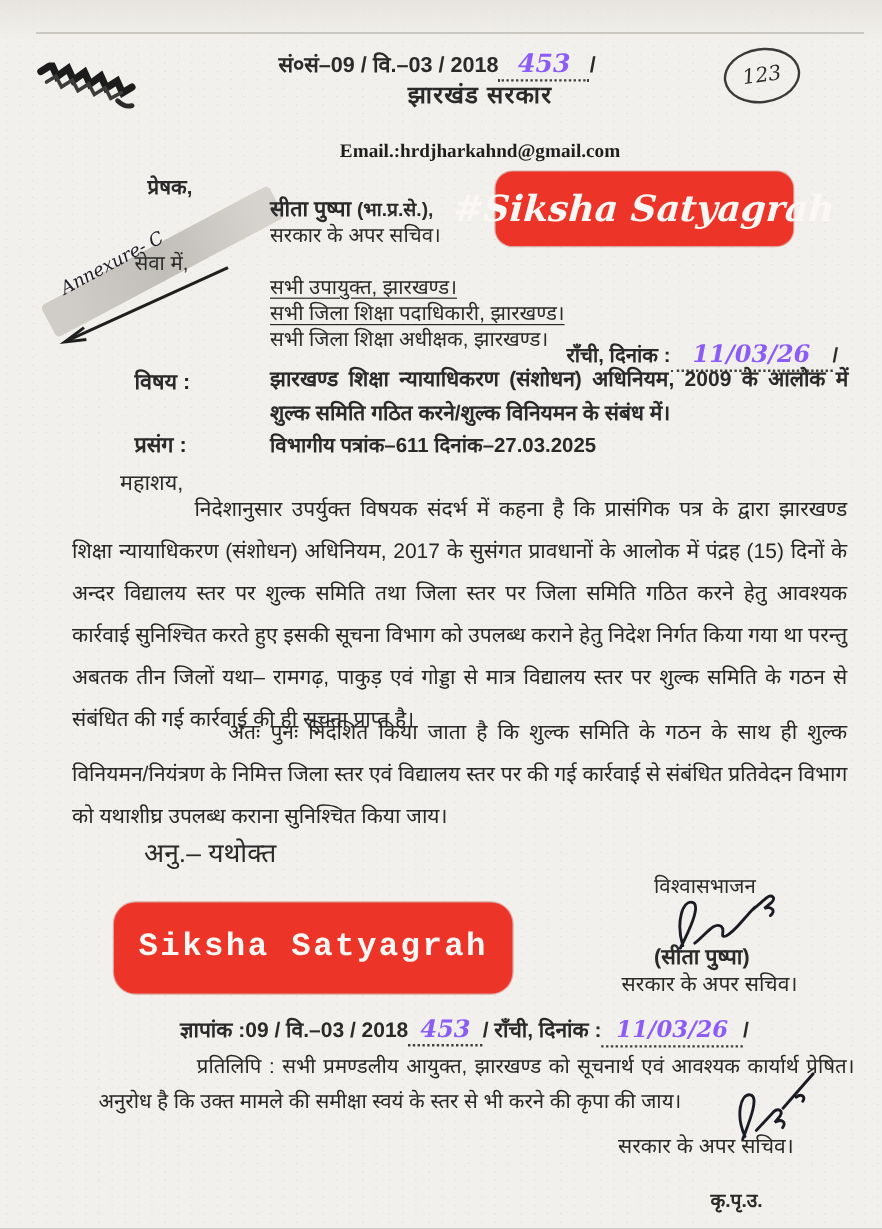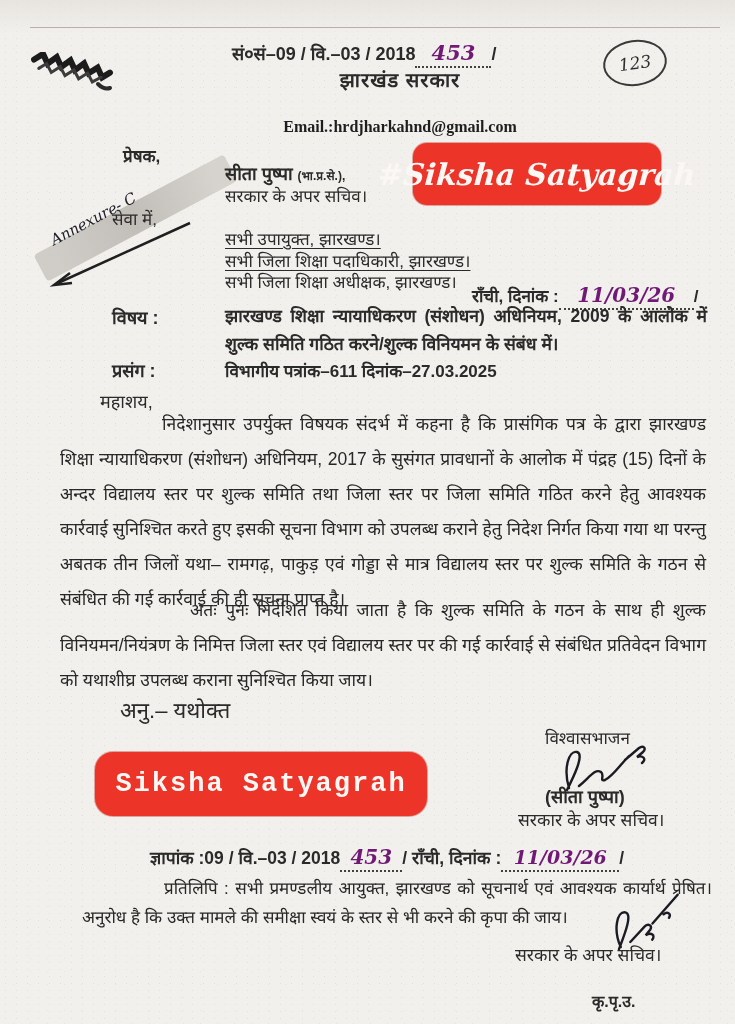--- a/index.html
+++ b/index.html
@@ -28,21 +28,21 @@
   }
   .topline { position:absolute; left:30px; top:27px; width:690px; height:1px; background:#9a968f; opacity:.7; }
   .abs { position:absolute; }
   .bold { font-weight:bold; }
   .dev { font-size:17px; line-height:1.25; color:#2a2a2a; }
   .devb { font-weight:bold; }
   .center { text-align:center; }
   .hw {
     font-family:"DejaVu Serif",serif;
     font-style:italic; font-weight:bold;
-    color:#701a75;
+    color:#8b5cf6;
     text-align:center;
   }
   .dotfill { border-bottom:2px dotted #44413c; display:inline-block; }
   .underl { text-decoration:underline; text-underline-offset:3px; }
   .badge {
     background:#ec3428;
     border-radius:14px;
     color:#fbf7f4;
     display:flex; align-items:center; justify-content:center;
     box-shadow:0 0 0 1px rgba(180,30,20,.35);
@@ -117,21 +117,21 @@
 
   <div class="abs dev devb" style="left:232px; top:40px; font-size:18px;">
     <span>सं०सं–09 / वि.–03 / 2018</span><span class="dotfill" style="width:76px; text-align:center;"><span class="hw" style="font-size:21px;">453</span></span><span>/</span>
   </div>
   <div class="abs dev devb center" style="left:180px; top:68px; width:440px; font-size:20px; letter-spacing:1px;">झारखंड सरकार</div>
   <div class="abs center bold" style="left:180px; top:118px; width:440px; font-size:16px; font-family:'Liberation Serif','DejaVu Serif',serif; color:#1e1e1e;">Email.:hrdjharkahnd@gmail.com</div>
 
   <div class="abs dev devb" style="left:123px; top:146px;">प्रेषक,</div>
   <div class="abs dev" style="left:225px; top:163px;">
     <span class="devb" style="font-size:18px;">सीता पुष्पा</span>
-    <span class="devb" style="font-size:12px;">(भा.प्र.से.),</span>
+    <span class="devb" style="font-size:16px;">(भा.प्र.से.),</span>
   </div>
   <div class="abs dev" style="left:225px; top:186px;">सरकार के अपर सचिव।</div>
 
   <div class="abs badge" style="left:413px; top:143px; width:248px; height:62px;">
     <span class="badge-top-text">#Siksha Satyagrah</span>
   </div>
 
   <div class="abs dev" style="left:112px; top:209px;">सेवा में,</div>
   <div class="abs dev underl" style="left:225px; top:229px;">सभी उपायुक्त, झारखण्ड।</div>
   <div class="abs dev underl" style="left:225px; top:251px;">सभी जिला शिक्षा पदाधिकारी, झारखण्ड।</div>
@@ -156,21 +156,21 @@
 
   <div class="abs dev" style="left:545px; top:728px; font-size:17px;">विश्वासभाजन</div>
   <div class="abs" style="left:555px; top:738px;">
     <svg width="100" height="58" viewBox="0 0 100 58">
       <path d="M14,50 C8,30 14,12 22,14 C30,16 18,40 12,52 M24,48 C34,40 40,30 46,34 c4,3 -2,10 4,8 c8,-4 14,-14 24,-24 M70,22 l14,-12 c4,-3 8,0 4,4 l-6,5 c6,-2 10,2 5,6" fill="none" stroke="#1b1b24" stroke-width="2.4" stroke-linecap="round"></path>
     </svg>
   </div>
   <div class="abs dev devb" style="left:545px; top:786px; font-size:18px;">(सीता पुष्पा)</div>
   <div class="abs dev" style="left:518px; top:810px; font-size:17.5px;">सरकार के अपर सचिव।</div>
 
-  <div class="abs badge" style="left:95px; top:752px; width:332px; height:64px; border-radius:18px;">
+  <div class="abs badge" style="left:95px; top:752px; width:332px; height:76px; border-radius:18px;">
     <span class="badge-mid-text">Siksha Satyagrah</span>
   </div>
 
   <div class="abs dev devb" style="left:150px; top:845px; font-size:17.5px;">
     <span>ज्ञापांक :09 / वि.–03 / 2018</span><span class="dotfill" style="width:62px; text-align:center;"><span class="hw" style="font-size:20px;">453</span></span><span>/  राँची, दिनांक :</span><span class="dotfill" style="width:118px; text-align:center;"><span class="hw" style="font-size:19px;">11/03/26</span></span><span>/</span>
   </div>
 
   <div class="abs para" style="left:82px; top:874px; width:630px; line-height:29px; text-indent:82px; font-size:17px;">प्रतिलिपि : सभी प्रमण्डलीय आयुक्त, झारखण्ड को सूचनार्थ एवं आवश्यक कार्यार्थ प्रेषित। अनुरोध है कि उक्त मामले की समीक्षा स्वयं के स्तर से भी करने की कृपा की जाय।</div>
 
   <div class="abs" style="left:602px; top:888px;">

